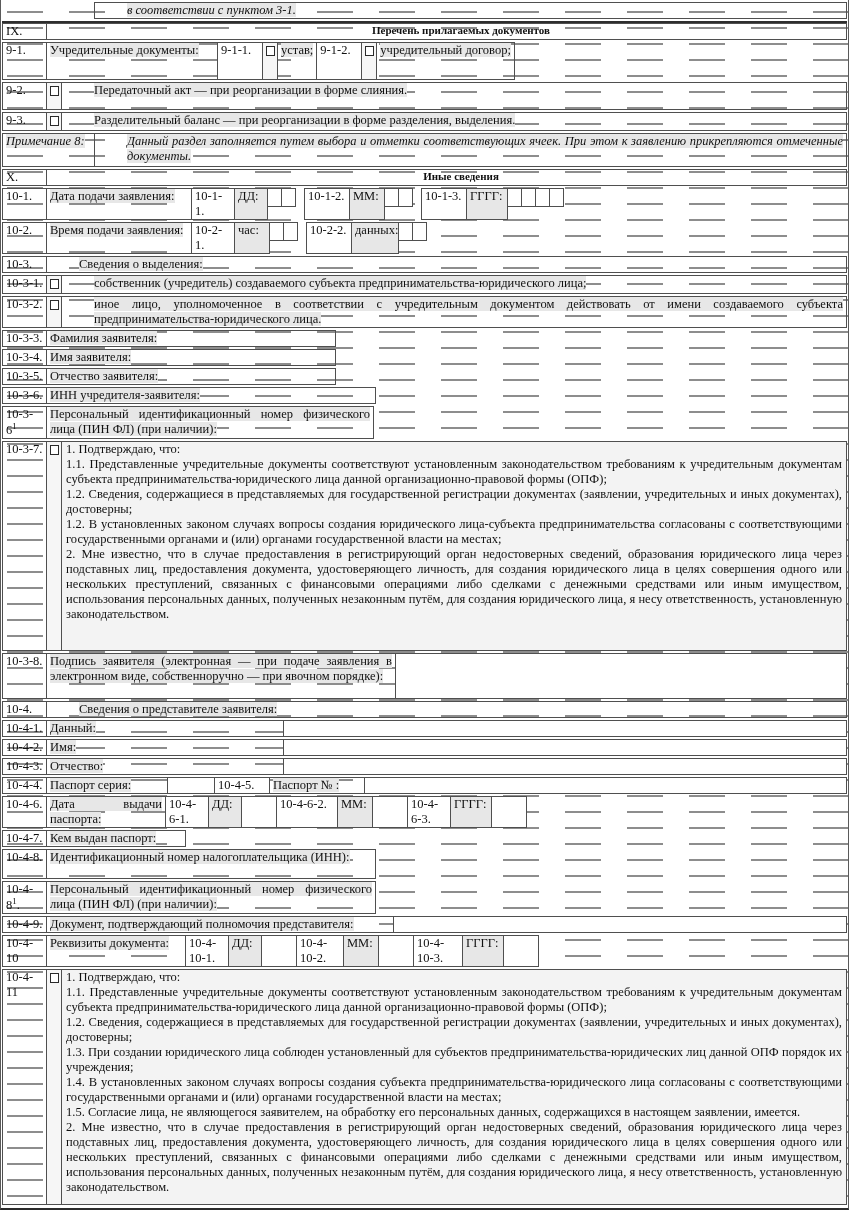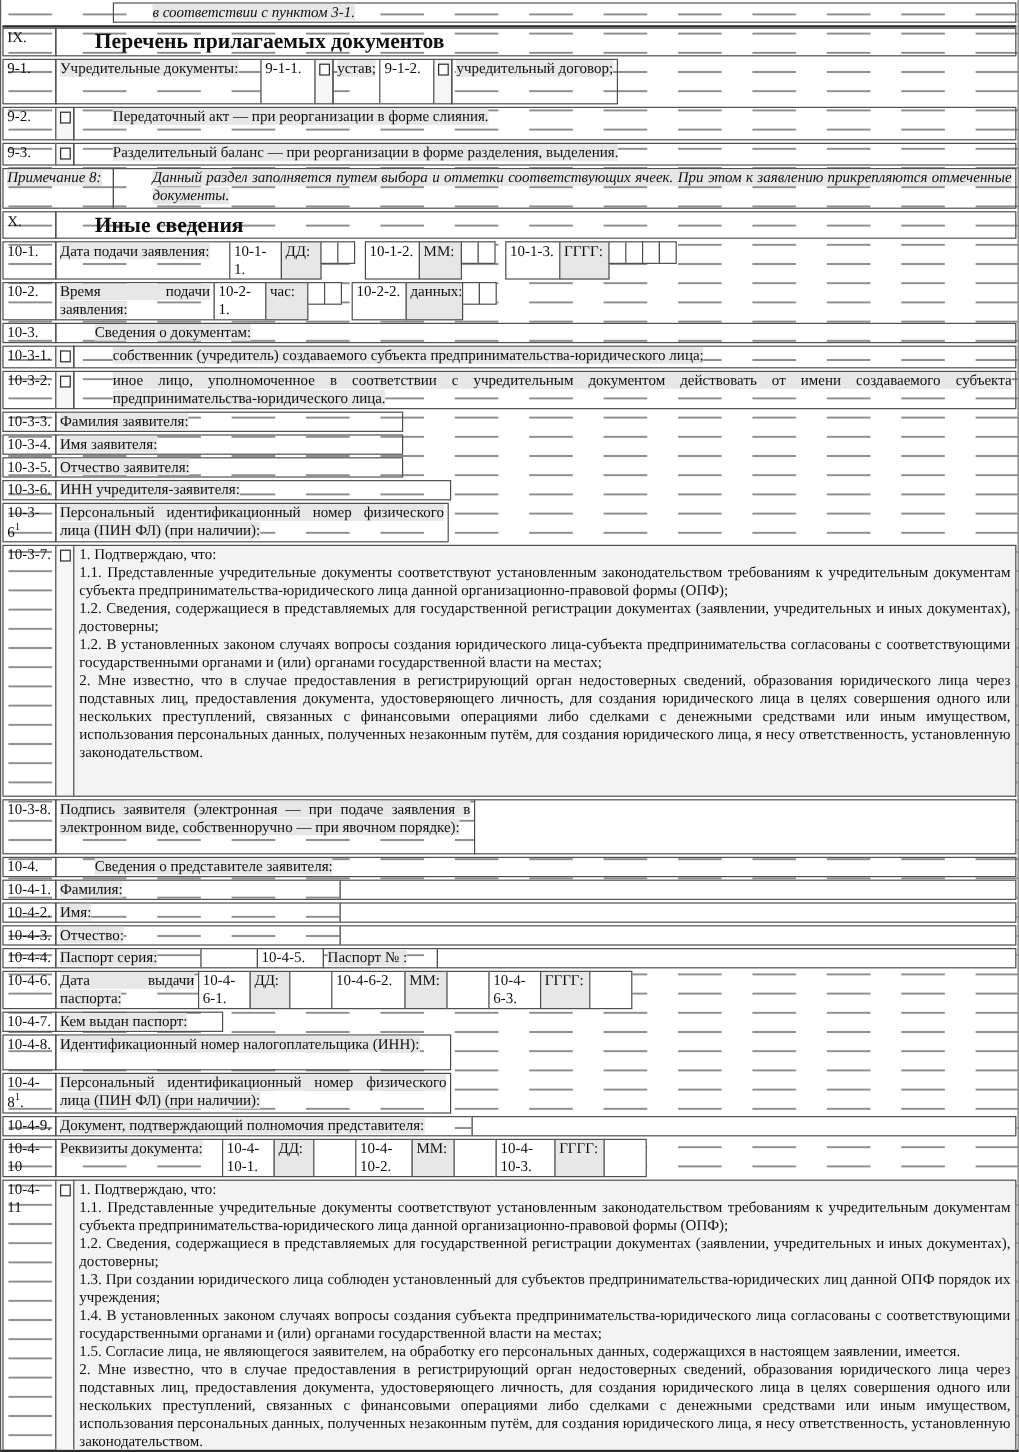--- a/index.html
+++ b/index.html
@@ -26,21 +26,21 @@
   .row.thick-top { border-top:2px solid #2e2e2e; }
   .row > * + * { margin-left:-1px; }
   .c {
     box-sizing:border-box;
     border:1px solid #4f4f4f;
     padding:0 3px;
     font-size:12.5px;
     line-height:1.2;
     overflow:hidden;
   }
-  .c.bold { font-weight:700; font-size:18px; }
+  .c.bold { font-weight:700; font-size:11px;text-align:center; }
   .c.it { font-style:italic; }
   .c.just { text-align:justify; }
   .num { width:45px; flex:0 0 auto; }
   .num sup { font-size:9px; line-height:1; }
   .fixedw { flex:0 0 auto; }
   .autow { flex:0 0 auto; }
   .flex { flex:1 1 auto; min-width:0;padding-left:32px; }
   .hl { background:#e7e7e7; }
   .code { flex:0 0 auto; background:#ffffff; }
   .unit { flex:0 0 auto; background:#e7e7e7; }
@@ -119,39 +119,39 @@
       <div class="digits">
         <div class="digit"></div>
         <div class="digit"></div>
         <div class="digit"></div>
         <div class="digit"></div>
       </div>
       <div class="gap flex"></div>
     </div>
     <div class="row" style="min-height: 30px;">
       <div class="c num"><span>10-2.</span></div>
-      <div class="c fixedw just" style="width: 133px;"><span class="hl">Время подачи заявления:</span></div>
+      <div class="c fixedw just" style="width: 146px;"><span class="hl">Время подачи заявления:</span></div>
       <div class="c code" style="width: 44px;">10-2-1.</div>
       <div class="c unit" style="width: 36px;">час:</div>
       <div class="digits">
         <div class="digit"></div>
         <div class="digit"></div>
       </div>
       <div class="gap" style="width: 10px;"></div>
       <div class="c code" style="width: 46px;">10-2-2.</div>
       <div class="c unit" style="width: 48px;">данных:</div>
       <div class="digits">
         <div class="digit"></div>
         <div class="digit"></div>
       </div>
       <div class="gap flex"></div>
     </div>
     <div class="row" style="min-height: 16px;">
       <div class="c num"><span>10-3.</span></div>
-      <div class="c flex"><span class="hl">Сведения о документам:</span></div>
+      <div class="c flex"><span class="hl">Сведения о выделения:</span></div>
     </div>
     <div class="row" style="min-height: 16px;">
       <div class="c num"><span>10-3-1.</span></div>
       <div class="c cbcell"><span class="cbx"></span></div>
       <div class="c flex"><span class="hl">собственник (учредитель) создаваемого субъекта предпринимательства-юридического лица;</span></div>
     </div>
     <div class="row" style="min-height: 30px;">
       <div class="c num"><span>10-3-2.</span></div>
       <div class="c cbcell"><span class="cbx"></span></div>
       <div class="c flex just"><span class="hl">иное лицо, уполномоченное в соответствии с учредительным документом действовать от имени создаваемого субъекта предпринимательства-юридического лица.</span></div>
@@ -196,21 +196,21 @@
       <div class="c num"><span>10-3-8.</span></div>
       <div class="c fixedw just" style="width: 350px;"><span class="hl">Подпись заявителя (электронная — при подаче заявления в электронном виде, собственноручно — при явочном порядке):</span></div>
       <div class="c input"></div>
     </div>
     <div class="row" style="min-height: 16px;">
       <div class="c num"><span>10-4.</span></div>
       <div class="c flex"><span class="hl">Сведения о представителе заявителя:</span></div>
     </div>
     <div class="row" style="min-height: 16px;">
       <div class="c num"><span>10-4-1.</span></div>
-      <div class="c fixedw" style="width: 238px;"><span class="hl">Фамилия:</span></div>
+      <div class="c fixedw" style="width: 238px;"><span class="hl">Данный:</span></div>
       <div class="c input"></div>
     </div>
     <div class="row" style="min-height: 16px;">
       <div class="c num"><span>10-4-2.</span></div>
       <div class="c fixedw" style="width: 238px;"><span class="hl">Имя:</span></div>
       <div class="c input"></div>
     </div>
     <div class="row" style="min-height: 16px;">
       <div class="c num"><span>10-4-3.</span></div>
       <div class="c fixedw" style="width: 238px;"><span class="hl">Отчество:</span></div>

